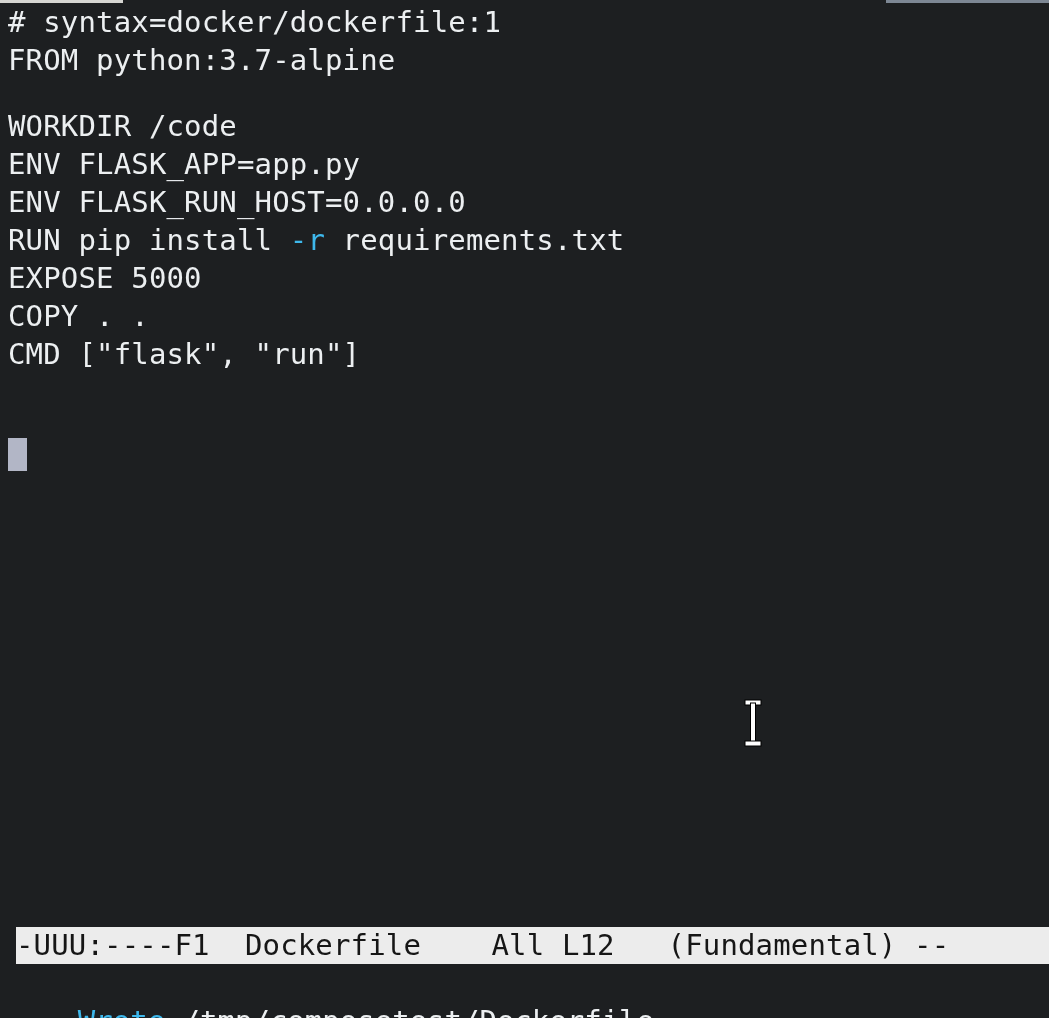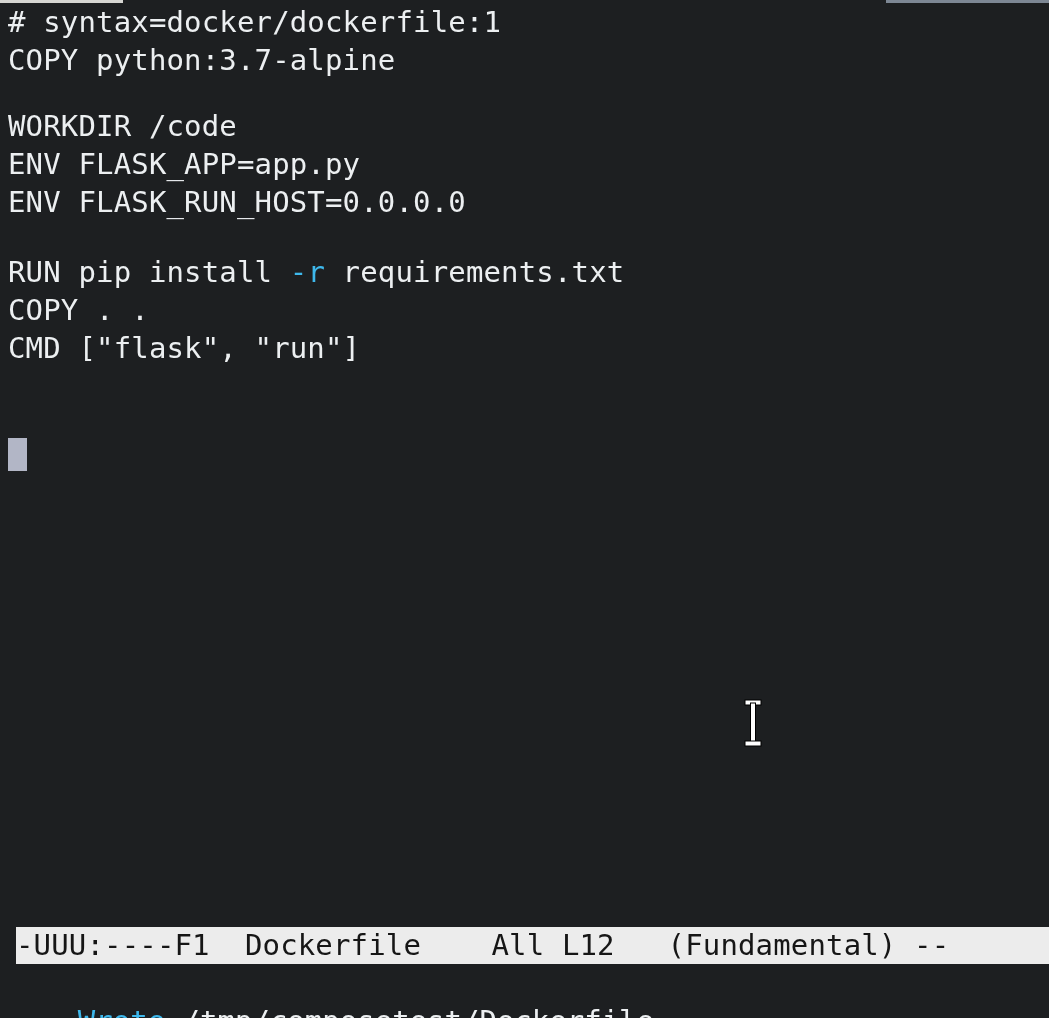--- a/index.html
+++ b/index.html
@@ -130,25 +130,26 @@
 <body style="background: rgb(29, 31, 33);">
 
 <div id="emacs-frame" style="background: rgb(29, 31, 33);">
 
   <div class="top-strip-left"></div>
   <div class="top-strip-right"></div>
 
   <div id="buffer-area">
 
     <div class="code-line" style="color: rgb(236, 239, 241);"><span># syntax=docker/dockerfile:1</span></div>
-      <div class="code-line" style="color: rgb(236, 239, 241);"><span>COPY python:3.7-alpine</span></div>
+      <div class="code-line" style="color: rgb(236, 239, 241);"><span>FROM python:3.7-alpine</span></div>
       <div class="code-line" style="color: rgb(236, 239, 241); margin-top: 28px;"><span>WORKDIR /code</span></div>
       <div class="code-line" style="color: rgb(236, 239, 241);"><span>ENV FLASK_APP=app.py</span></div>
       <div class="code-line" style="color: rgb(236, 239, 241);"><span>ENV FLASK_RUN_HOST=0.0.0.0</span></div>
-      <div class="code-line" style="color: rgb(236, 239, 241); margin-top: 32px;"><span>RUN pip install </span><span class="tok-flag" style="color: rgb(62, 184, 236);">-r</span><span> requirements.txt</span></div>
+      <div class="code-line" style="color: rgb(236, 239, 241);"><span>RUN pip install </span><span class="tok-flag" style="color: rgb(62, 184, 236);">-r</span><span> requirements.txt</span></div>
+      <div class="code-line" style="color: rgb(236, 239, 241);"><span>EXPOSE 5000</span></div>
       <div class="code-line" style="color: rgb(236, 239, 241);"><span>COPY . .</span></div>
       <div class="code-line" style="color: rgb(236, 239, 241);"><span>CMD ["flask", "run"]</span></div>
       <div class="code-line" style="color: rgb(236, 239, 241);"><span></span></div>
       <div id="text-cursor" style="left: 8px; top: 435px; background: rgb(178, 182, 198);"></div>
   </div>
 
   <div id="mode-line" style="background: rgb(236, 236, 236); color: rgb(22, 22, 22);">-UUU:----F1  Dockerfile    All L12   (Fundamental) --</div>
 
   <div id="echo-area" style="color: rgb(236, 239, 241);">
     <span class="echo-verb" style="color: rgb(62, 184, 236);">Wrote</span><span> /tmp/composetest/Dockerfile</span>

